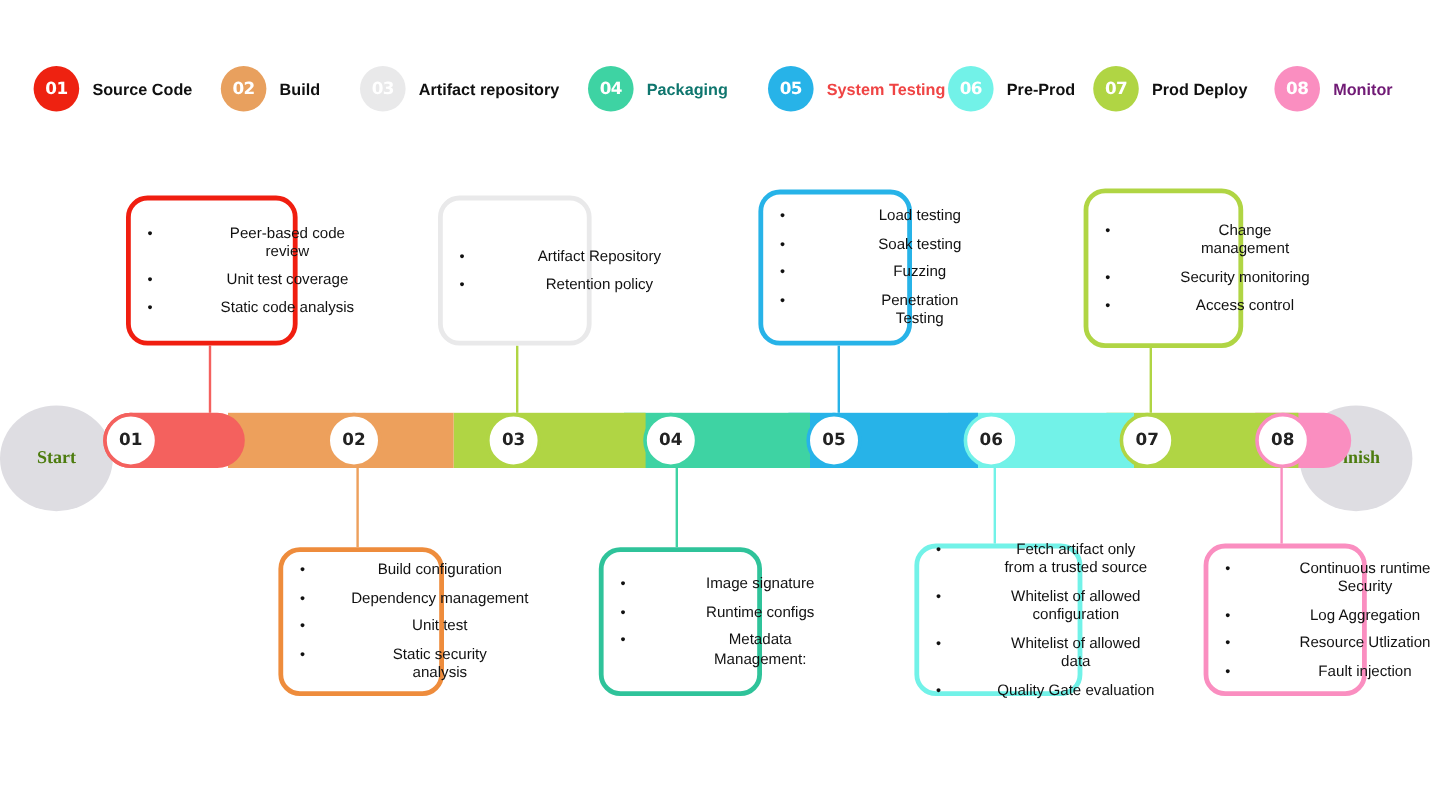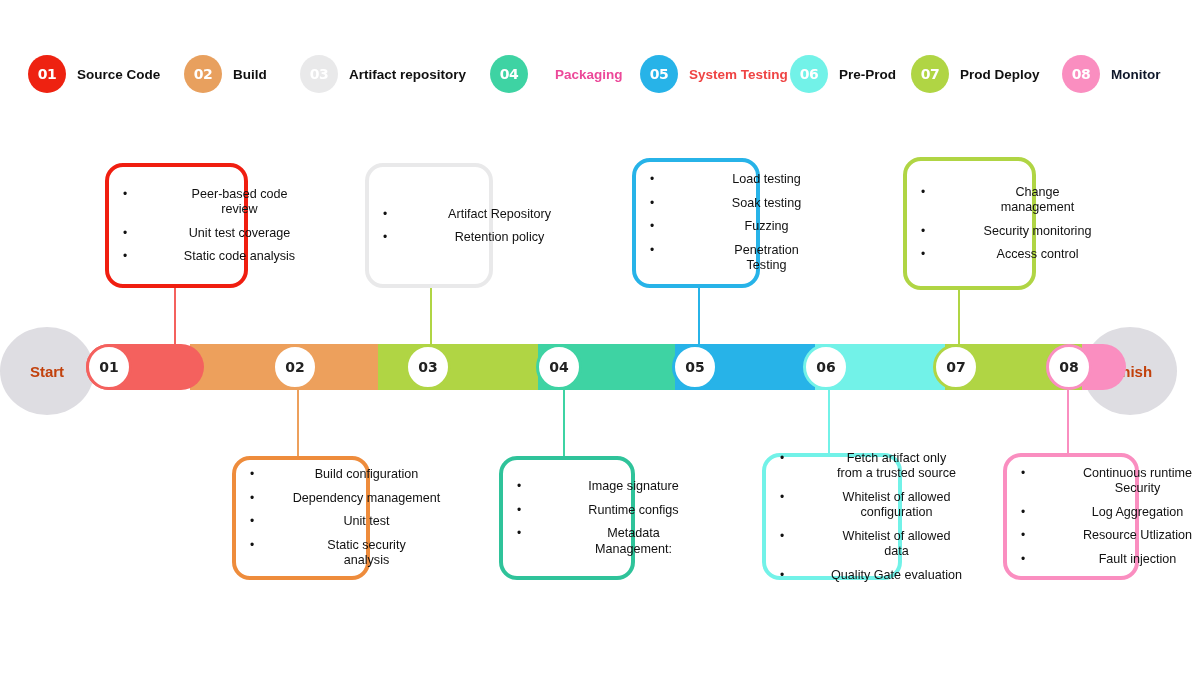--- a/index.html
+++ b/index.html
@@ -62,23 +62,23 @@
     position: absolute;
     width: 94px;
     height: 88px;
     border-radius: 50%;
     background: #dedde2;
     display: flex;
     align-items: center;
     justify-content: center;
     font-size: 15px;
     font-weight: bold;
-    color: #c2410c;
-    font-family: Liberation Sans, sans-serif;
-    top: 327px;
+    color: #4d7c0f;
+    font-family: Liberation Serif, serif;
+    top: 338px;
   }
   #endcap-start { left: 0px; }
   #endcap-finish { left: 1083px; }
 
   .node {
     position: absolute;
     width: 46px;
     height: 46px;
     border-radius: 50%;
     background: #ffffff;
@@ -154,37 +154,37 @@
       <div class="legend-item" style="left: 184px;">
         <div class="legend-badge" style="background: rgb(232, 160, 94);">02</div>
         <div class="legend-label" style="color: rgb(16, 16, 16);">Build</div>
       </div>
       <div class="legend-item" style="left: 300px;">
         <div class="legend-badge" style="background: rgb(233, 233, 234);">03</div>
         <div class="legend-label" style="color: rgb(16, 16, 16);">Artifact repository</div>
       </div>
       <div class="legend-item" style="left: 490px;">
         <div class="legend-badge" style="background: rgb(62, 211, 163);">04</div>
-        <div class="legend-label" style="color: #ec4899; margin-left: 16px;">Packaging</div>
+        <div class="legend-label" style="color: #0f766e;">Packaging</div>
       </div>
       <div class="legend-item" style="left: 640px;">
         <div class="legend-badge" style="background: rgb(39, 179, 232);">05</div>
         <div class="legend-label" style="color: #ef4444;">System Testing</div>
       </div>
       <div class="legend-item" style="left: 790px;">
         <div class="legend-badge" style="background: rgb(114, 242, 232);">06</div>
         <div class="legend-label" style="color: rgb(16, 16, 16);">Pre-Prod</div>
       </div>
       <div class="legend-item" style="left: 911px;">
         <div class="legend-badge" style="background: rgb(176, 213, 68);">07</div>
         <div class="legend-label" style="color: rgb(16, 16, 16);">Prod Deploy</div>
       </div>
       <div class="legend-item" style="left: 1062px;">
         <div class="legend-badge" style="background: rgb(250, 142, 192);">08</div>
-        <div class="legend-label" style="color: #0f172a;">Monitor</div>
+        <div class="legend-label" style="color: #701a75;">Monitor</div>
       </div>
     </div>
 
   <div id="timeline">
       <div class="endcap" id="endcap-start">Start</div>
       <div class="endcap" id="endcap-finish">Finish</div>
       <div style="position: absolute; left: 86px; top: 344px; width: 118px; height: 46px; background: rgb(244, 97, 94); z-index: 20; border-radius: 23px;"></div>
       <div style="position: absolute; left: 190px; top: 344px; width: 188px; height: 46px; background: rgb(237, 160, 92); z-index: 19;"></div>
       <div style="position: absolute; left: 378px; top: 344px; width: 160px; height: 46px; background: rgb(176, 213, 68); z-index: 18;"></div>
       <div style="position: absolute; left: 520px; top: 344px; width: 155px; height: 46px; background: rgb(62, 211, 163); z-index: 17;"></div>

